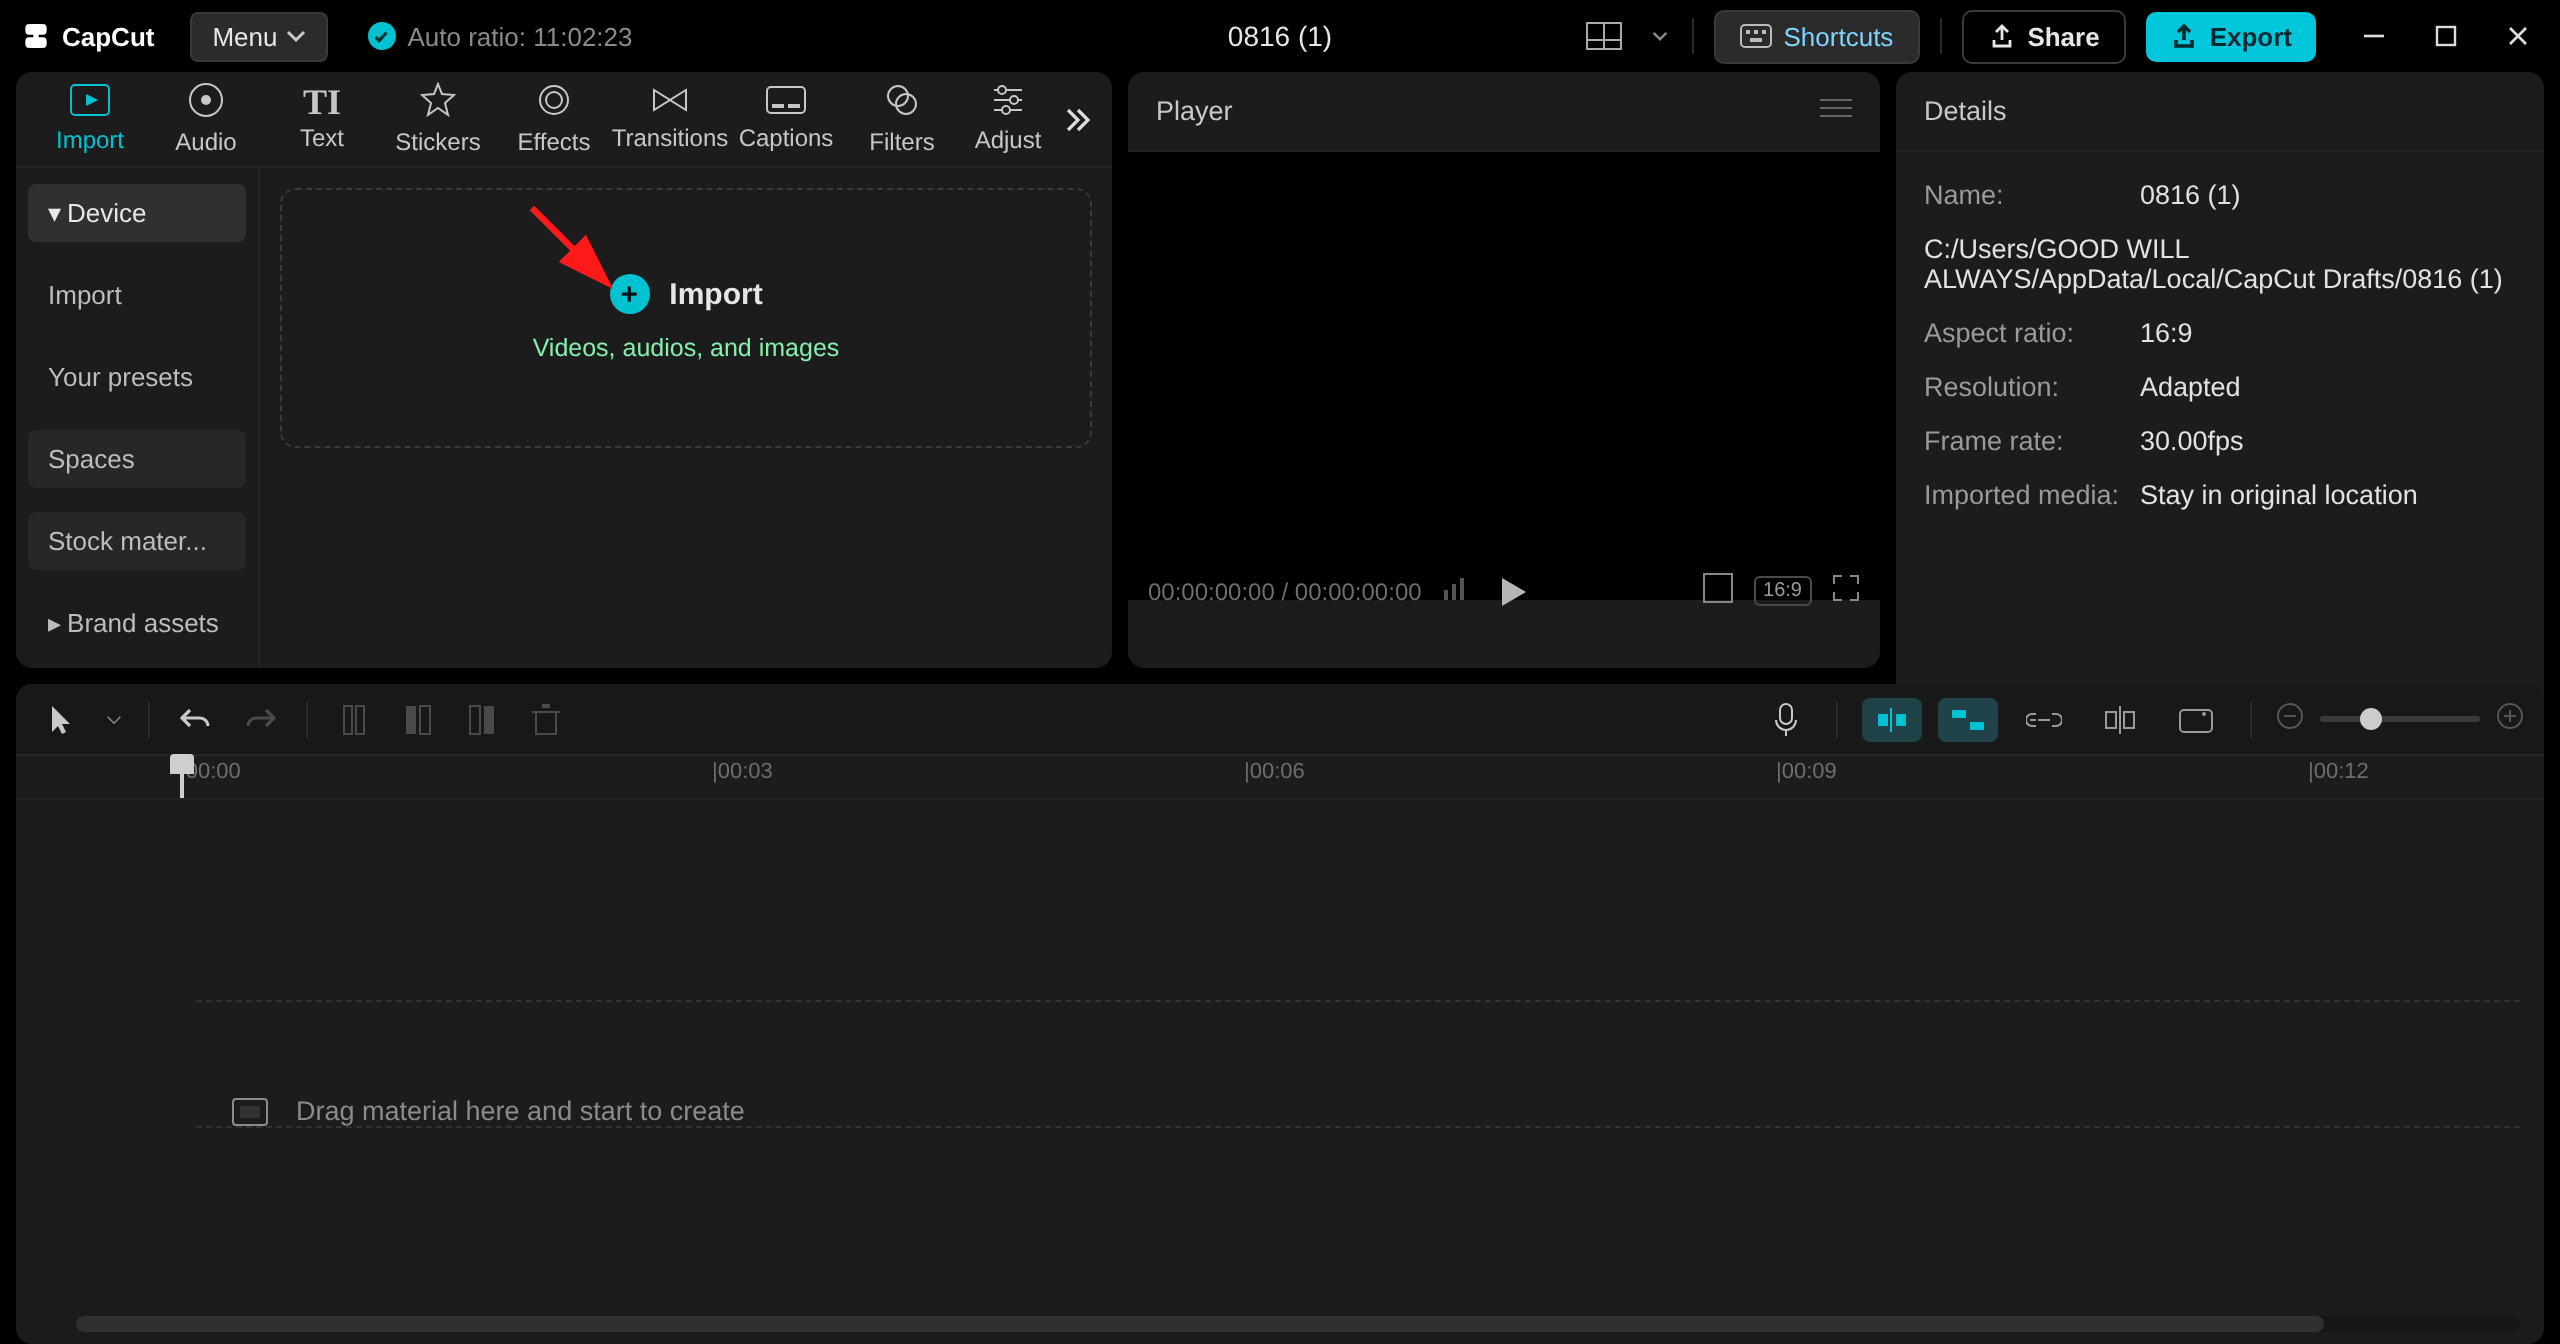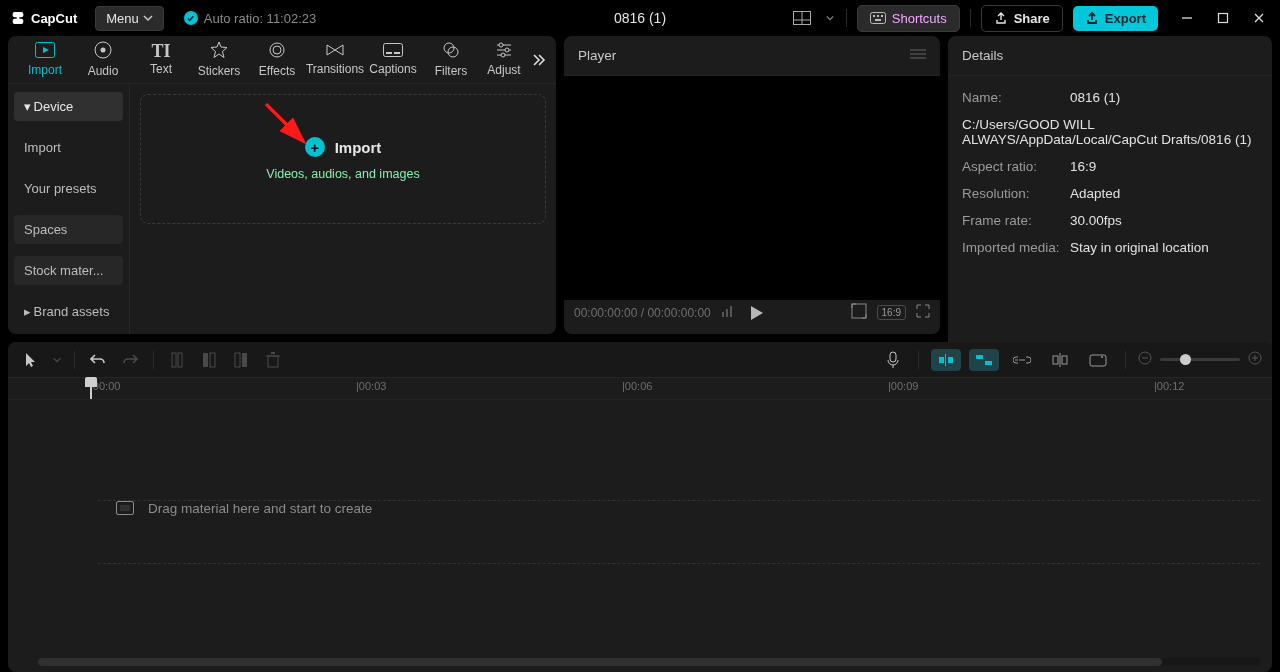--- a/index.html
+++ b/index.html
@@ -77,21 +77,21 @@
     color: #b0b0b0;
     cursor: pointer;
   }
   .tb-sep {
     width: 1px; height: 18px;
     background: #2a2a2a;
   }
   .btn-shortcuts {
     background: #2b2b2b;
     border: 1px solid #3a3a3a;
-    color: #f0abfc;
+    color: #7dd3fc;
     padding: 5px 12px;
     border-radius: 5px;
     font-size: 13px;
     display: flex;
     align-items: center;
     gap: 6px;
     cursor: pointer;
   }
   .btn-share {
     background: transparent;
@@ -262,21 +262,21 @@
     border-bottom: 1px solid #242424;
   }
   .player-panel .hdr .spacer { flex: 1; }
   .player-canvas {
     position: absolute;
     left: 0; right: 0; top: 40px; bottom: 34px;
     background: #000;
   }
   .player-controls {
     position: absolute;
-    left: 0; right: 0; bottom: 0;
+    left: 0; right: 0; bottom: 17px;
     height: 43px;
     display: flex;
     align-items: center;
     padding: 0 10px;
     font-size: 12px;
     gap: 10px;
   }
   .player-controls .tc { color: #6e6e6e; }
   .player-controls .play {
     width: 0; height: 0;
@@ -416,21 +416,21 @@
     overflow: hidden;
   }
   .drop-area {
     position: absolute;
     left: 90px; right: 12px;
     top: 100px;
     height: 64px;
     border-top: 1px dashed #333;
     border-bottom: 1px dashed #333;
     display: flex;
-    align-items: flex-start;
+    align-items: flex-end;
     gap: 14px;
     padding-left: 18px;
     color: #8b8b8b;
     font-size: 13.5px;
   }
   .drop-area .ic {
     width:18px; height:14px;
     border:1.5px solid #8b8b8b;
     border-radius:2px;
     position:relative;

